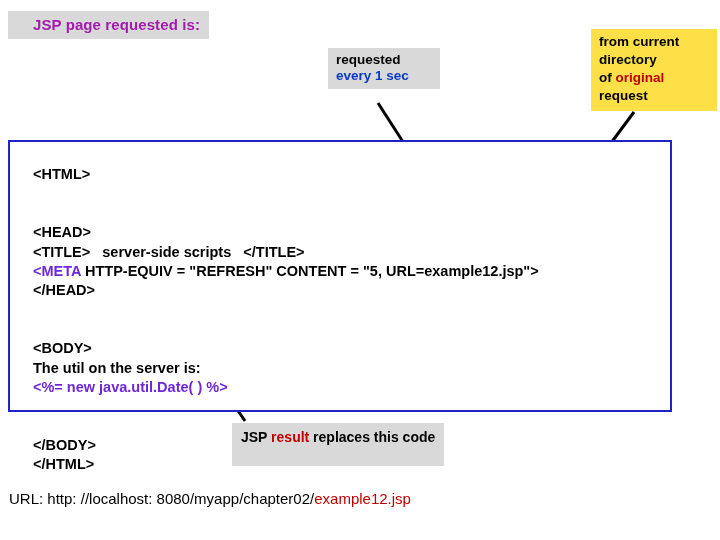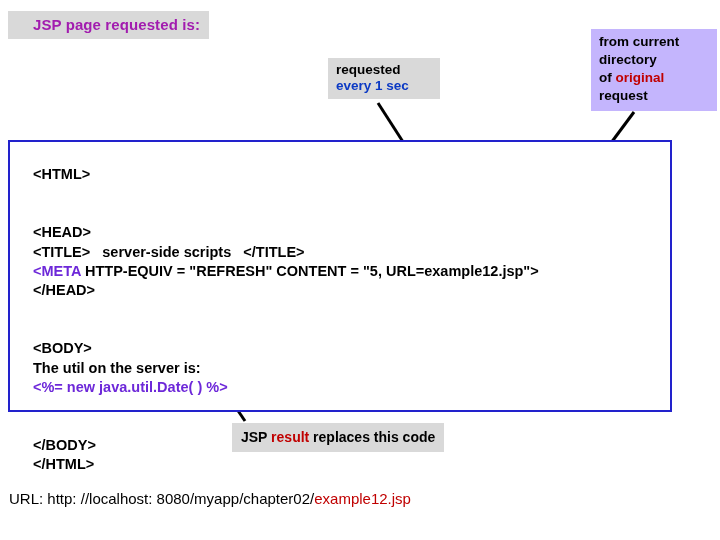--- a/index.html
+++ b/index.html
@@ -24,36 +24,36 @@
     padding: 5px 9px 6px 25px;
     font-size: 15px;
     font-weight: bold;
     color: #a21caf;
     letter-spacing: 0.1px;
   }
 
   
   #refresh-note {
     left: 328px;
-    top: 58px;
+    top: 48px;
     background: #d9d9d9;
     padding: 4px 8px 5px 8px;
     font-size: 13.5px;
     font-weight: bold;
     line-height: 16px;
     color: #000000;
     width: 96px;
   }
   #refresh-note .blue { color: #0b39c4; }
 
   
   #origin-note {
     left: 591px;
     top: 29px;
-    background: #c4b5fd;
+    background: #fde047;
     padding: 4px 8px 6px 8px;
     font-size: 13.5px;
     font-weight: bold;
     line-height: 18px;
     color: #000000;
     width: 110px;
   }
   #origin-note .red { color: #c00000; margin-top: 12px; }
 
   
@@ -76,21 +76,21 @@
     white-space: pre;
   }
   #code-text .blue { color: #6d28d9; }
   #code-text .spacer { display: block; height: 19px; }
 
   
   #result-note {
     left: 232px;
     top: 423px;
     background: #d9d9d9;
-    padding: 5px 9px 6px 9px;
+    padding: 5px 9px 20px 9px;
     font-size: 14px;
     font-weight: bold;
     line-height: 18px;
     color: #000000;
   }
   #result-note .red { color: #c00000; }
 
   
   #url-line {
     left: 9px;

